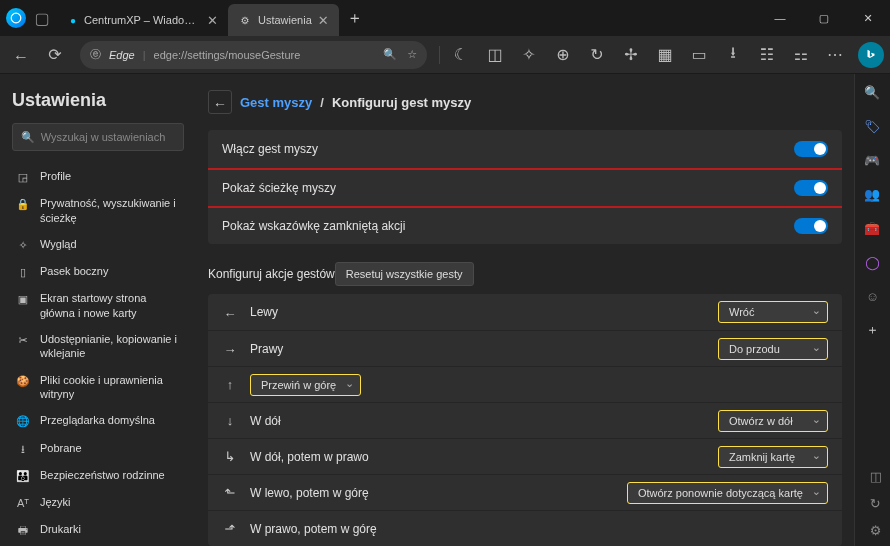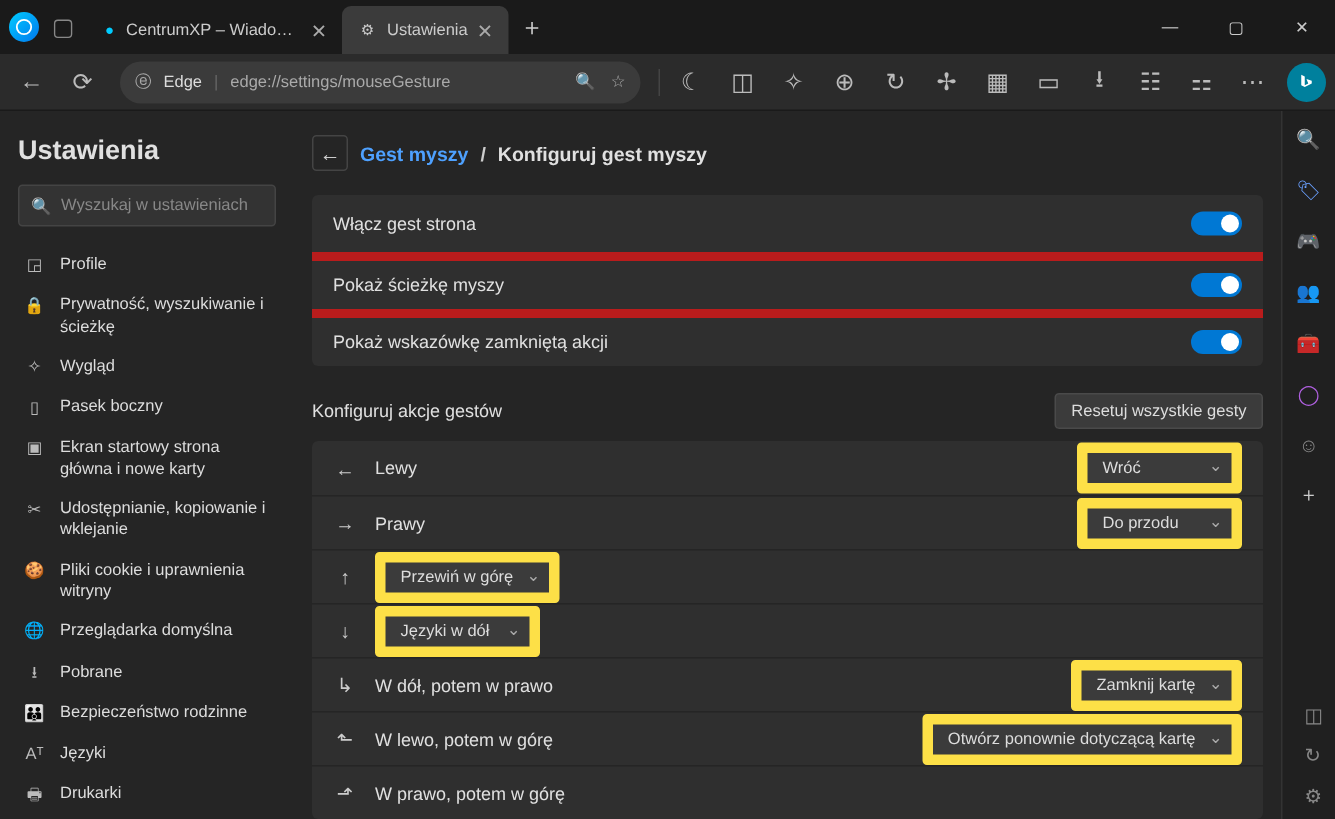--- a/index.html
+++ b/index.html
@@ -13,21 +13,21 @@
 .tab.active { background: #3b3b3b; }
 .tab .fav { width: 14px; height: 14px; border-radius: 3px; display: flex; align-items: center; justify-content: center; font-size: 10px; }
 .tab .close { color: #aaa; font-size: 13px; }
 .tab .label { white-space: nowrap; overflow: hidden; text-overflow: ellipsis; }
 .new-tab { padding: 0 8px; color: #ccc; font-size: 16px; display: flex; align-items: center; cursor: pointer; }
 .title-right { margin-left: auto; display: flex; align-items: center; }
 .win-btn { width: 44px; height: 36px; display: flex; align-items: center; justify-content: center; color: #ccc; font-size: 11px; cursor: pointer; }
 .toolbar { height: 38px; background: #2b2b2b; display: flex; align-items: center; padding: 0 6px; gap: 4px; border-bottom: 1px solid #1a1a1a; }
 .tool-btn { width: 30px; height: 30px; display: flex; align-items: center; justify-content: center; color: #bbb; border-radius: 4px; cursor: pointer; }
 .addr { flex: 1; height: 28px; background: #3b3b3b; border-radius: 14px; display: flex; align-items: center; padding: 0 10px; gap: 8px; font-size: 11px; color: #aaa; margin: 0 6px; }
-.addr .domain { color: #ddd; }
+.addr .domain { color: #ddd; font-style: italic; }
 .tool-sep { width: 1px; height: 18px; background: #444; margin: 0 2px; }
 .bing-icon { width: 26px; height: 26px; background: #00809d; border-radius: 50%; display: flex; align-items: center; justify-content: center; margin-left: 4px; cursor: pointer; }
 .bing-icon svg { width: 14px; height: 14px; fill: #fff; }
 
 .main { flex: 1; display: flex; overflow: hidden; }
 .sidebar-right { width: 36px; background: #202020; border-left: 1px solid #333; display: flex; flex-direction: column; align-items: center; padding-top: 8px; gap: 14px; }
 .sidebar-right .ic { width: 20px; height: 20px; display: flex; align-items: center; justify-content: center; color: #888; font-size: 13px; cursor: pointer; }
 .content { flex: 1; display: flex; background: #252525; overflow: hidden; }
 .settings-nav { width: 196px; padding: 16px 12px; overflow-y: auto; }
 .settings-title { font-size: 18px; font-weight: 600; margin-bottom: 12px; }
@@ -37,30 +37,30 @@
 .settings-body { flex: 1; padding: 16px 12px 12px 12px; overflow-y: auto; }
 .settings-body::-webkit-scrollbar { width: 10px; }
 .settings-body::-webkit-scrollbar-track { background: #252525; }
 .settings-body::-webkit-scrollbar-thumb { background: #555; border-radius: 5px; }
 .breadcrumb { display: flex; align-items: center; gap: 8px; font-size: 13px; font-weight: 600; margin-bottom: 16px; }
 .breadcrumb .back { width: 24px; height: 24px; border: 1px solid #444; border-radius: 3px; display: flex; align-items: center; justify-content: center; cursor: pointer; font-size: 14px; color: #ccc; }
 .breadcrumb .link { color: #4ea1ff; cursor: pointer; }
 .breadcrumb .sep { color: #ccc; }
 .card { background: #2f2f2f; border-radius: 4px; margin-bottom: 2px; }
 .toggle-row { height: 38px; display: flex; align-items: center; justify-content: space-between; padding: 0 14px; font-size: 12px; }
-.toggle-row + .toggle-row { border-top: 6px solid #b91c1c; }
+.toggle-row + .toggle-row { border-top: 2px solid #b91c1c; }
 .toggle { width: 34px; height: 16px; border-radius: 10px; background: #0078d4; position: relative; cursor: pointer; }
 .toggle::after { content: ""; position: absolute; right: 2px; top: 2px; width: 12px; height: 12px; background: #fff; border-radius: 50%; }
-.section-head { display: flex; align-items: center; justify-content: space-between; margin: 18px 0 8px; font-size: 12px; }
+.section-head { display: flex; align-items: center; justify-content: flex-start; margin: 18px 0 8px; font-size: 12px; }
 .reset-btn { background: #3b3b3b; border: 1px solid #4a4a4a; padding: 5px 10px; font-size: 11px; color: #ddd; border-radius: 3px; cursor: pointer; }
 .gesture-row { height: 36px; display: flex; align-items: center; padding: 0 14px; gap: 12px; font-size: 12px; border-top: 1px solid #252525; }
 .gesture-row:first-child { border-top: none; }
 .gesture-row .arrow { width: 16px; color: #ccc; text-align: center; font-size: 13px; }
 .gesture-row .label { flex: 1; }
-.gesture-row .select { min-width: 110px; background: #3b3b3b; border: 7px solid #fde047; border-radius: 3px; padding: 4px 24px 4px 10px; font-size: 11px; color: #ddd; cursor: pointer; position: relative; white-space: nowrap; }
+.gesture-row .select { min-width: 110px; background: #3b3b3b; border: 1px solid #fde047; border-radius: 3px; padding: 4px 24px 4px 10px; font-size: 11px; color: #ddd; cursor: pointer; position: relative; white-space: nowrap; }
 .gesture-row .select::after { content: "⌄"; position: absolute; right: 6px; top: 2px; color: #aaa; font-size: 11px; }
 </style>
 </head>
 <body>
 
 <div class="title-bar">
   <div class="title-left">
     <div class="app-icon">
         <svg width="12" height="12" viewBox="0 0 10 10">
           <circle cx="5" cy="5" r="4" fill="none" stroke="#fff" stroke-width="1"></circle>
@@ -186,21 +186,21 @@
     <div class="settings-body">
       <div class="breadcrumb">
         <div class="back">←</div>
         <span class="link">Gest myszy</span>
         <span class="sep">/</span>
         <span>Konfiguruj gest myszy</span>
       </div>
 
       <div class="card" id="toggle-card">
           <div class="toggle-row">
-            <span>Włącz gest strona</span>
+            <span>Włącz gest myszy</span>
             <div class="toggle"></div>
           </div>
           <div class="toggle-row">
             <span>Pokaż ścieżkę myszy</span>
             <div class="toggle"></div>
           </div>
           <div class="toggle-row">
             <span>Pokaż wskazówkę zamkniętą akcji</span>
             <div class="toggle"></div>
           </div>
@@ -221,21 +221,22 @@
             <span class="arrow">→</span>
             <span class="label">Prawy</span>
             <div class="select">Do przodu</div>
           </div>
           <div class="gesture-row">
             <span class="arrow">↑</span>
             <div class="select">Przewiń w górę</div>
           </div>
           <div class="gesture-row">
             <span class="arrow">↓</span>
-            <div class="select">Języki w dół</div>
+            <span class="label">W dół</span>
+            <div class="select">Otwórz w dół</div>
           </div>
           <div class="gesture-row">
             <span class="arrow">↳</span>
             <span class="label">W dół, potem w prawo</span>
             <div class="select">Zamknij kartę</div>
           </div>
           <div class="gesture-row">
             <span class="arrow">⬑</span>
             <span class="label">W lewo, potem w górę</span>
             <div class="select">Otwórz ponownie dotyczącą kartę</div>

